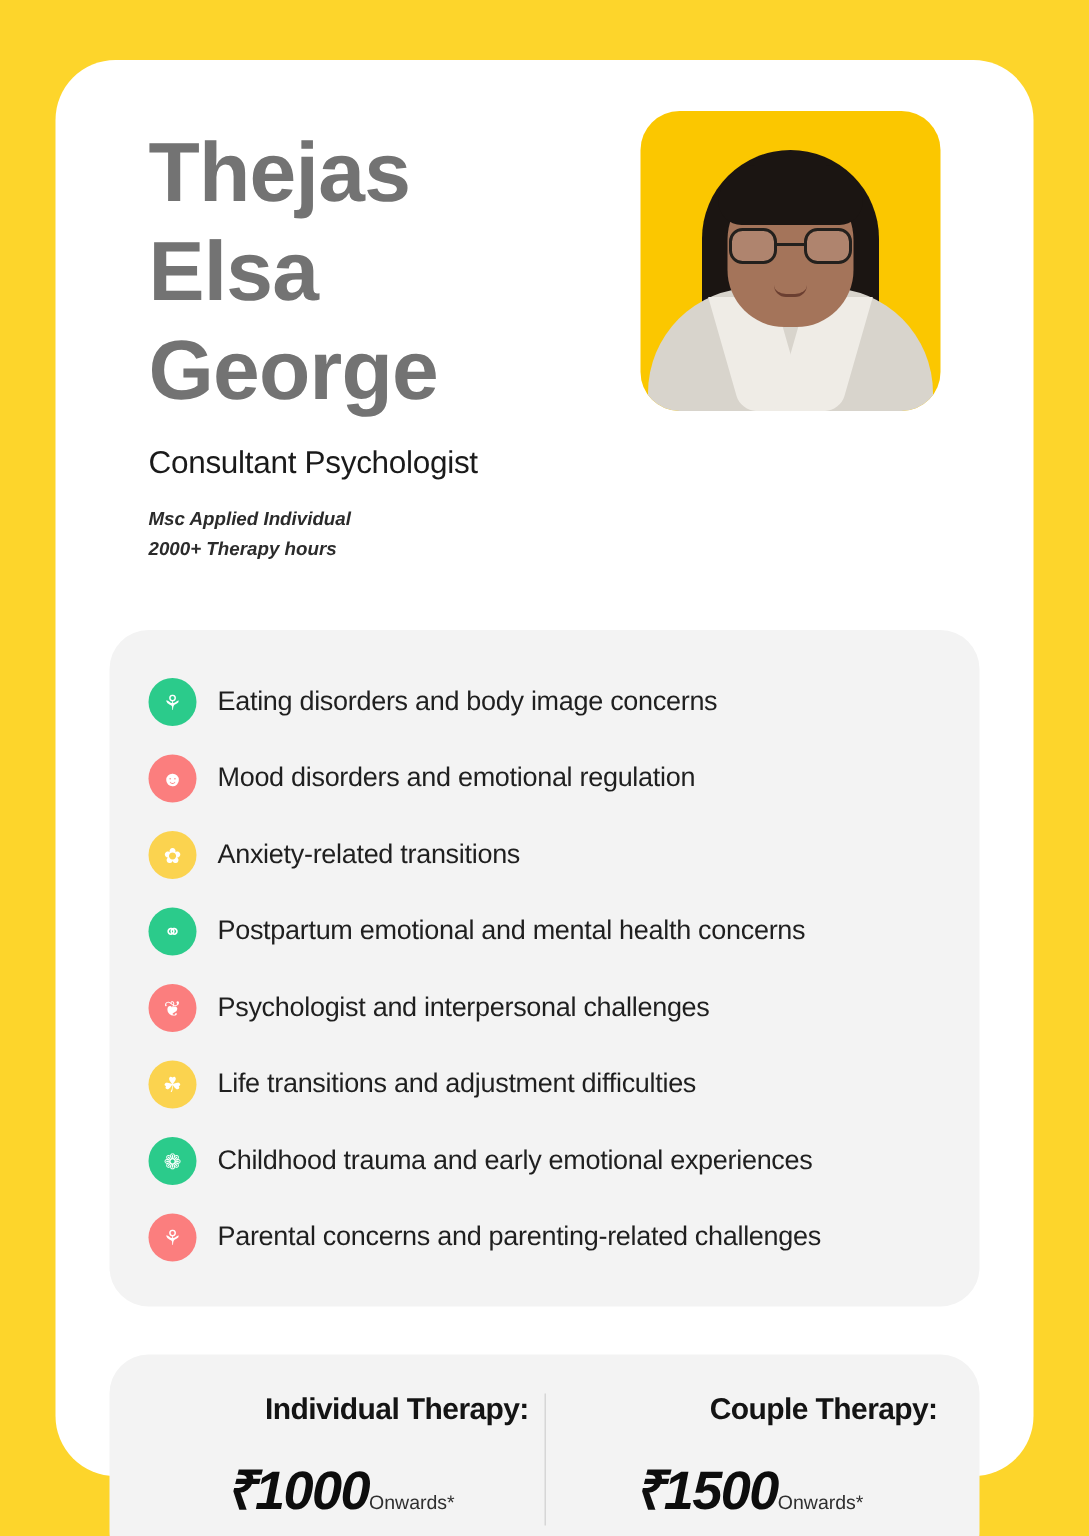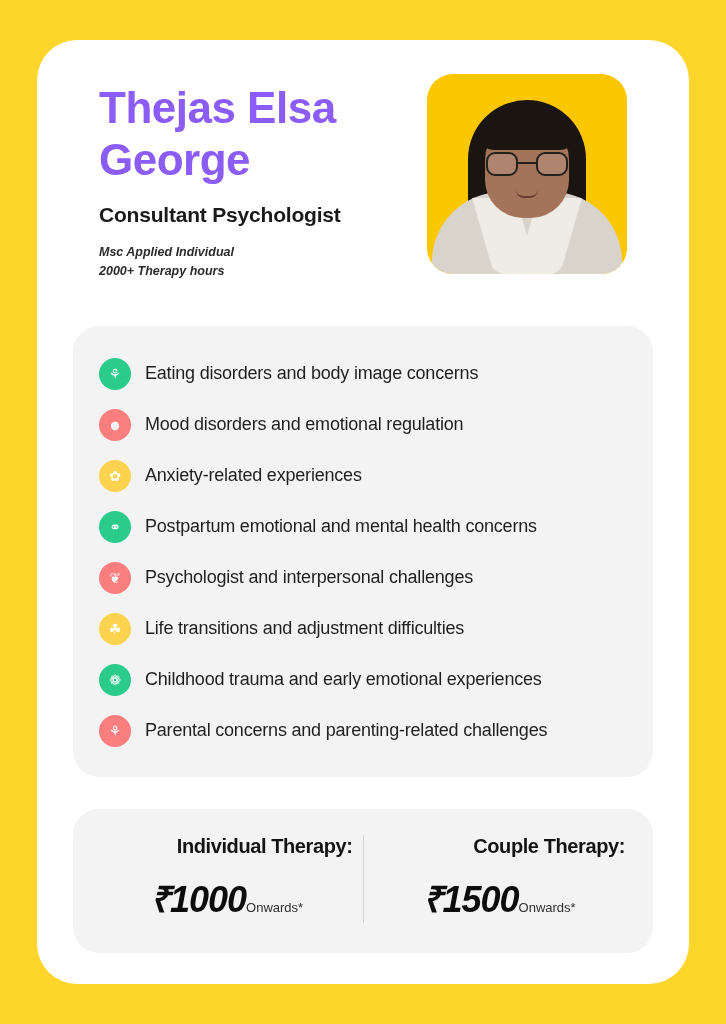--- a/index.html
+++ b/index.html
@@ -26,31 +26,31 @@
 
   
   .header {
     display: flex;
     justify-content: space-between;
     align-items: flex-start;
     padding: 0 26px 0 26px;
   }
   .header-left { padding-top: 8px; }
   .name {
-    font-size: 44px;
+    font-size: 56px;
     font-weight: bold;
     line-height: 1.18;
     letter-spacing: -0.5px;
-    color: #8b5cf6;
+    color: #737373;
     max-width: 300px;
   }
   .role {
     margin-top: 17px;
     font-size: 21px;
-    font-weight: bold;
+    font-weight: normal;
     color: #1a1a1a;
     letter-spacing: -0.2px;
   }
   .creds {
     margin-top: 16px;
     font-size: 12.5px;
     font-style: italic;
     font-weight: bold;
     color: #2b2b2b;
     line-height: 1.55;
@@ -256,21 +256,21 @@
     <div class="spec-row">
       <span class="bullet green">⚘</span>
       <span class="spec-text">Eating disorders and body image concerns</span>
     </div>
     <div class="spec-row">
       <span class="bullet red">☻</span>
       <span class="spec-text">Mood disorders and emotional regulation</span>
     </div>
     <div class="spec-row">
       <span class="bullet yellow">✿</span>
-      <span class="spec-text">Anxiety-related experiences</span>
+      <span class="spec-text">Anxiety-related transitions</span>
     </div>
     <div class="spec-row">
       <span class="bullet green">⚭</span>
       <span class="spec-text">Postpartum emotional and mental health concerns</span>
     </div>
     <div class="spec-row">
       <span class="bullet red">❦</span>
       <span class="spec-text">Psychologist and interpersonal challenges</span>
     </div>
     <div class="spec-row">

